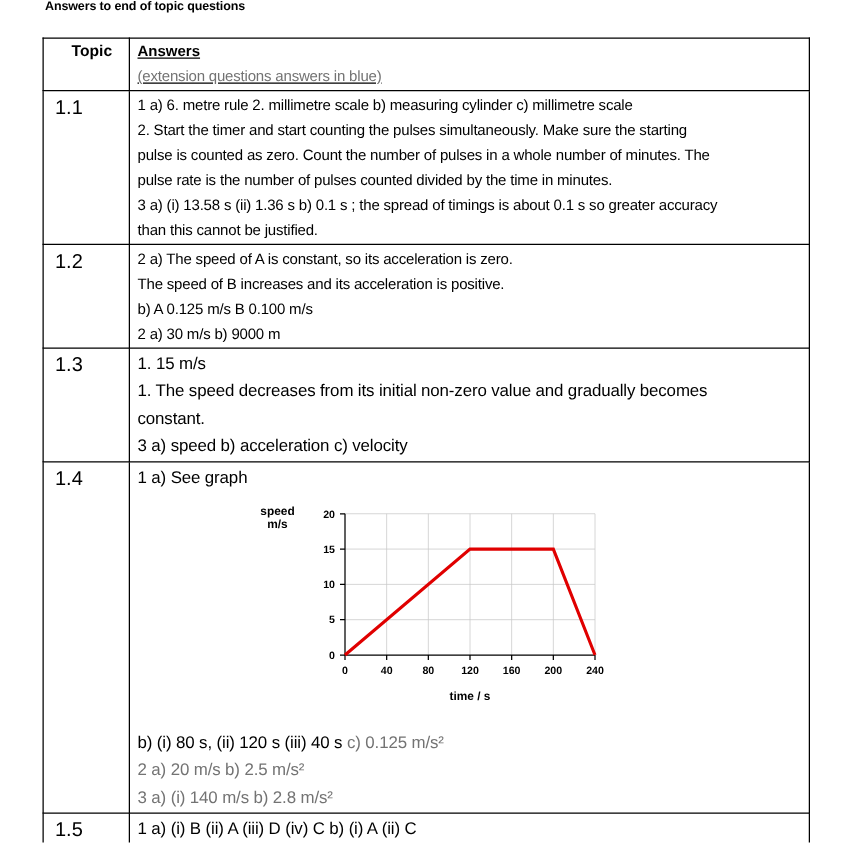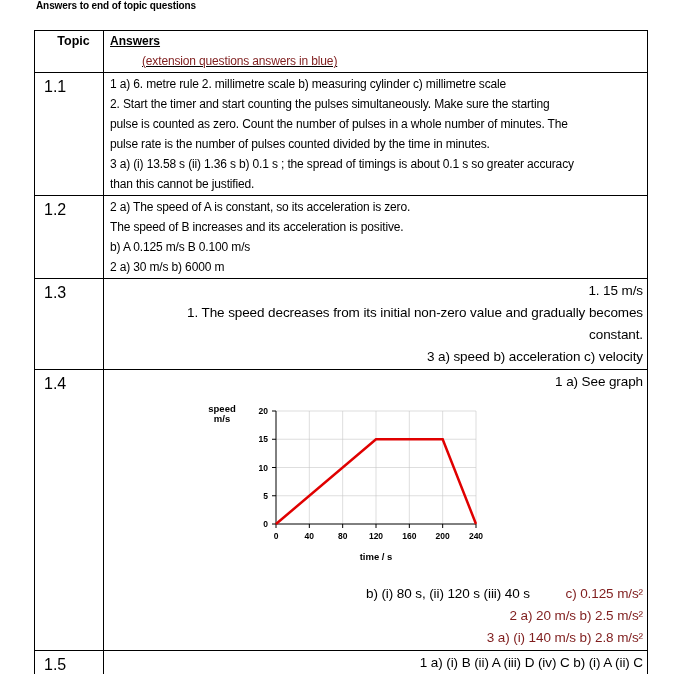--- a/index.html
+++ b/index.html
@@ -6,22 +6,22 @@
   body { width: 674px; height: 674px; overflow: hidden; position: relative; font-family: "Liberation Sans", sans-serif; color: #000; }
   .page-title { position: absolute; left: 36px; top: 0px; font-size: 10px; font-weight: bold; letter-spacing: -0.1px; }
   table.answers { position: absolute; left: 34px; top: 30px; width: 614px; border-collapse: collapse; table-layout: fixed; }
   table.answers td, table.answers th { border: 1px solid #000; vertical-align: top; padding: 0; }
   .col-topic { width: 69px; }
   .topic-cell { font-size: 16px; padding: 5px 0 0 9px !important; }
   .hdr-topic { font-size: 12.5px; font-weight: bold; text-align: center; padding: 3px 0 0 9px !important; }
   .ans-cell { padding: 1px 4px 1px 6px !important; }
   .hdr-ans { font-weight: bold; font-size: 12px; line-height: 19px; }
   .line { font-size: 12px; line-height: 20px; white-space: nowrap; letter-spacing: -0.15px; }
-  .line.big { font-size: 13.5px; line-height: 22px; letter-spacing: -0.1px; text-align: right; }
-  .blue { color: #7f1d1d; margin-left: 32px; }
+  .line.big { font-size: 13.5px; line-height: 22px; letter-spacing: -0.1px; }
+  .blue { color: #737373; }
   .chart-wrap { position: relative; height: 190px; }
   .chart-wrap svg { position: absolute; left: 0; top: 0; }
 </style>
 </head>
 <body>
 
 <div class="page-title">Answers to end of topic questions</div>
 
 <table class="answers">
   <colgroup>
@@ -48,21 +48,21 @@
       <div class="line">than this cannot be justified.</div>
     </td>
   </tr>
 
   <tr>
     <td class="topic-cell">1.2</td>
     <td class="ans-cell">
       <div class="line">2 a) The speed of A is constant, so its acceleration is zero.</div>
       <div class="line">The speed of B increases and its acceleration is positive.</div>
       <div class="line">b) A 0.125 m/s B 0.100 m/s</div>
-      <div class="line">2 a) 30 m/s b) 6000 m</div>
+      <div class="line">2 a) 30 m/s b) 9000 m</div>
     </td>
   </tr>
 
   <tr>
     <td class="topic-cell">1.3</td>
     <td class="ans-cell">
       <div class="line big">1. 15 m/s</div>
       <div class="line big">1. The speed decreases from its initial non-zero value and gradually becomes</div>
       <div class="line big">constant.</div>
       <div class="line big">3 a) speed b) acceleration c) velocity</div>

